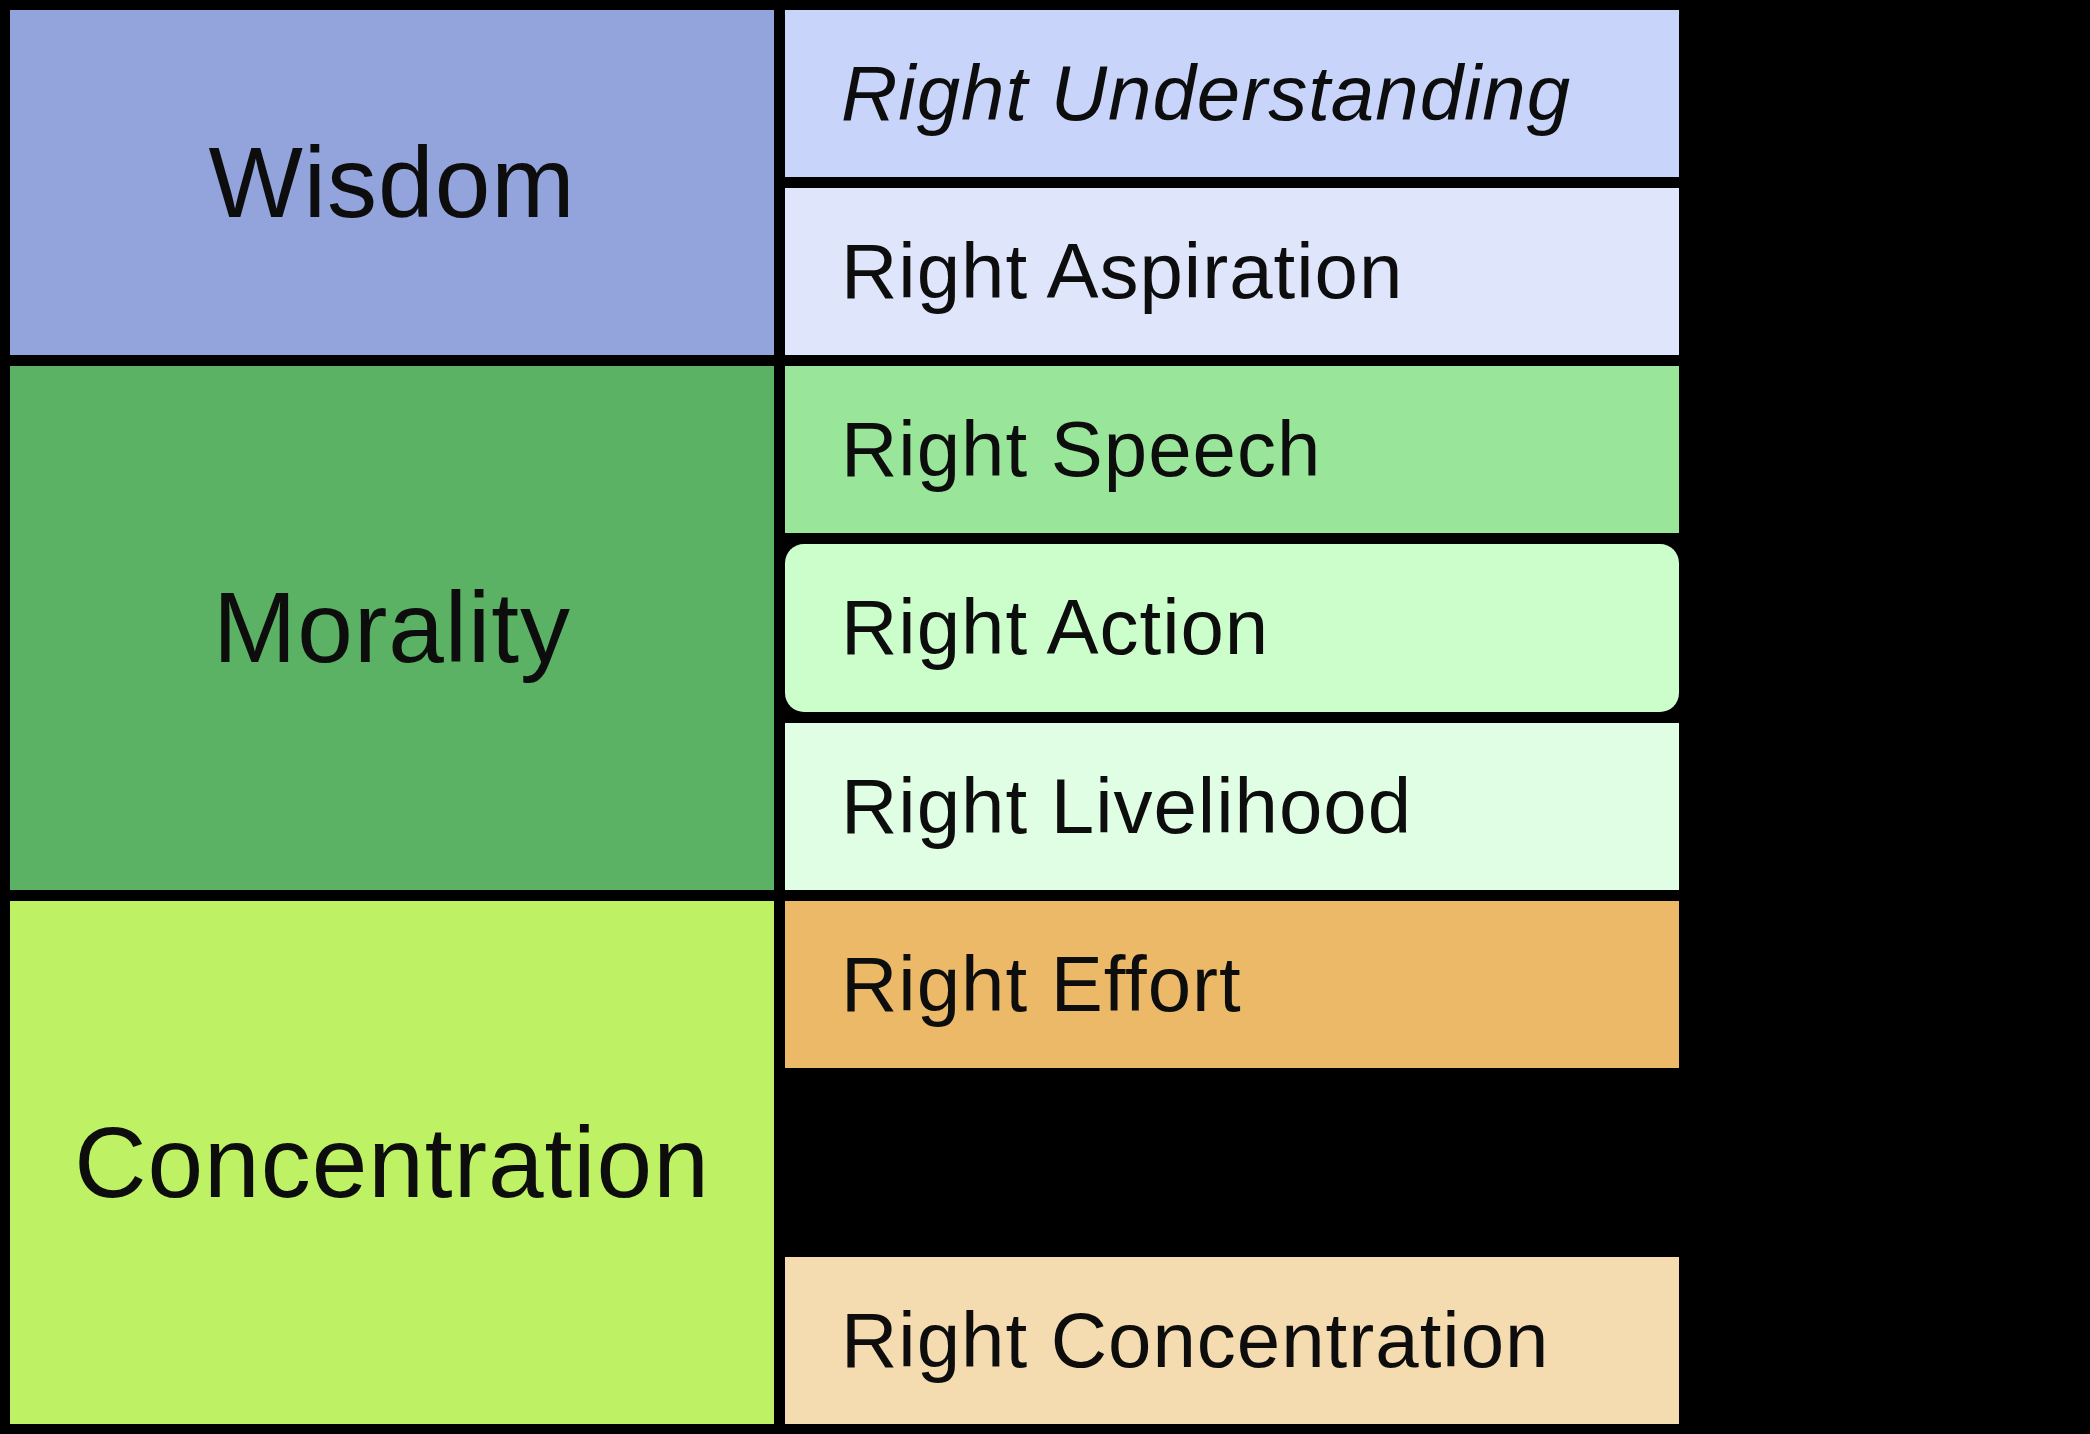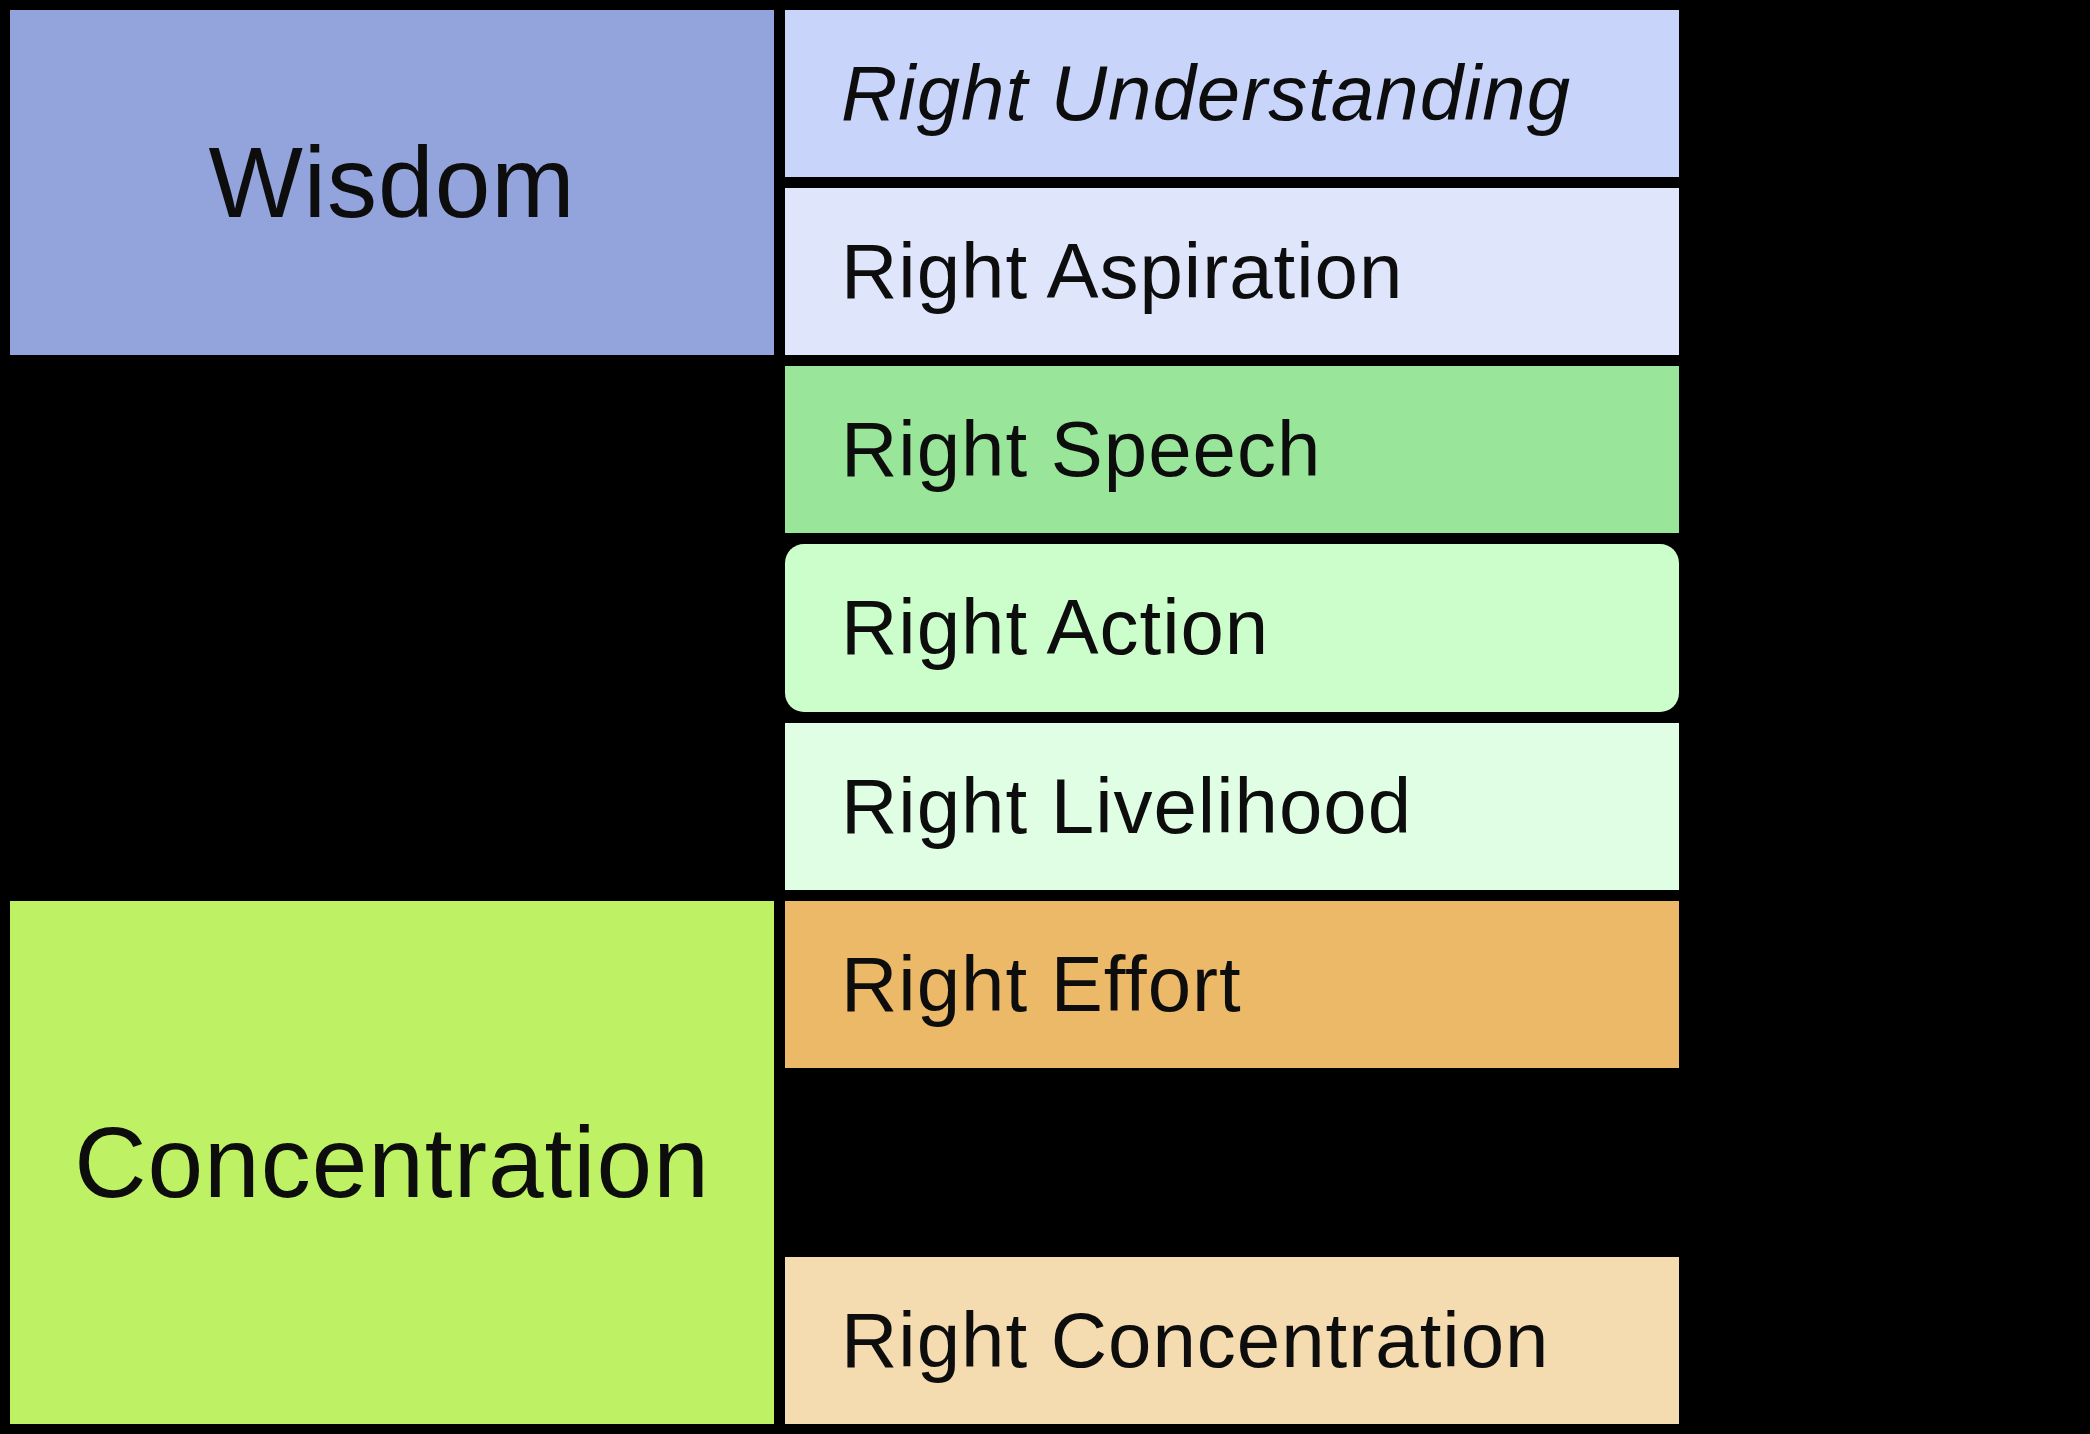--- a/index.html
+++ b/index.html
@@ -50,20 +50,23 @@
   .label { white-space: nowrap; }
 </style>
 </head>
 <body>
 
 <div class="path-table">
 
   <div class="cell cat c-wis" style="background: rgb(147, 163, 220);">
     <span class="label">Wisdom</span>
   </div>
+  <div class="cell cat c-mor" style="background: rgb(91, 178, 100);">
+    <span class="label">Morality</span>
+  </div>
   <div class="cell cat c-con" style="background: #bef264;">
     <span class="label">Concentration</span>
   </div>
 
   <div class="cell item r1" style="background: rgb(200, 212, 250); font-style: italic;">
     <span class="label">Right Understanding</span>
   </div>
   <div class="cell item r2" style="background: rgb(223, 229, 251);">
     <span class="label">Right Aspiration</span>
   </div>

